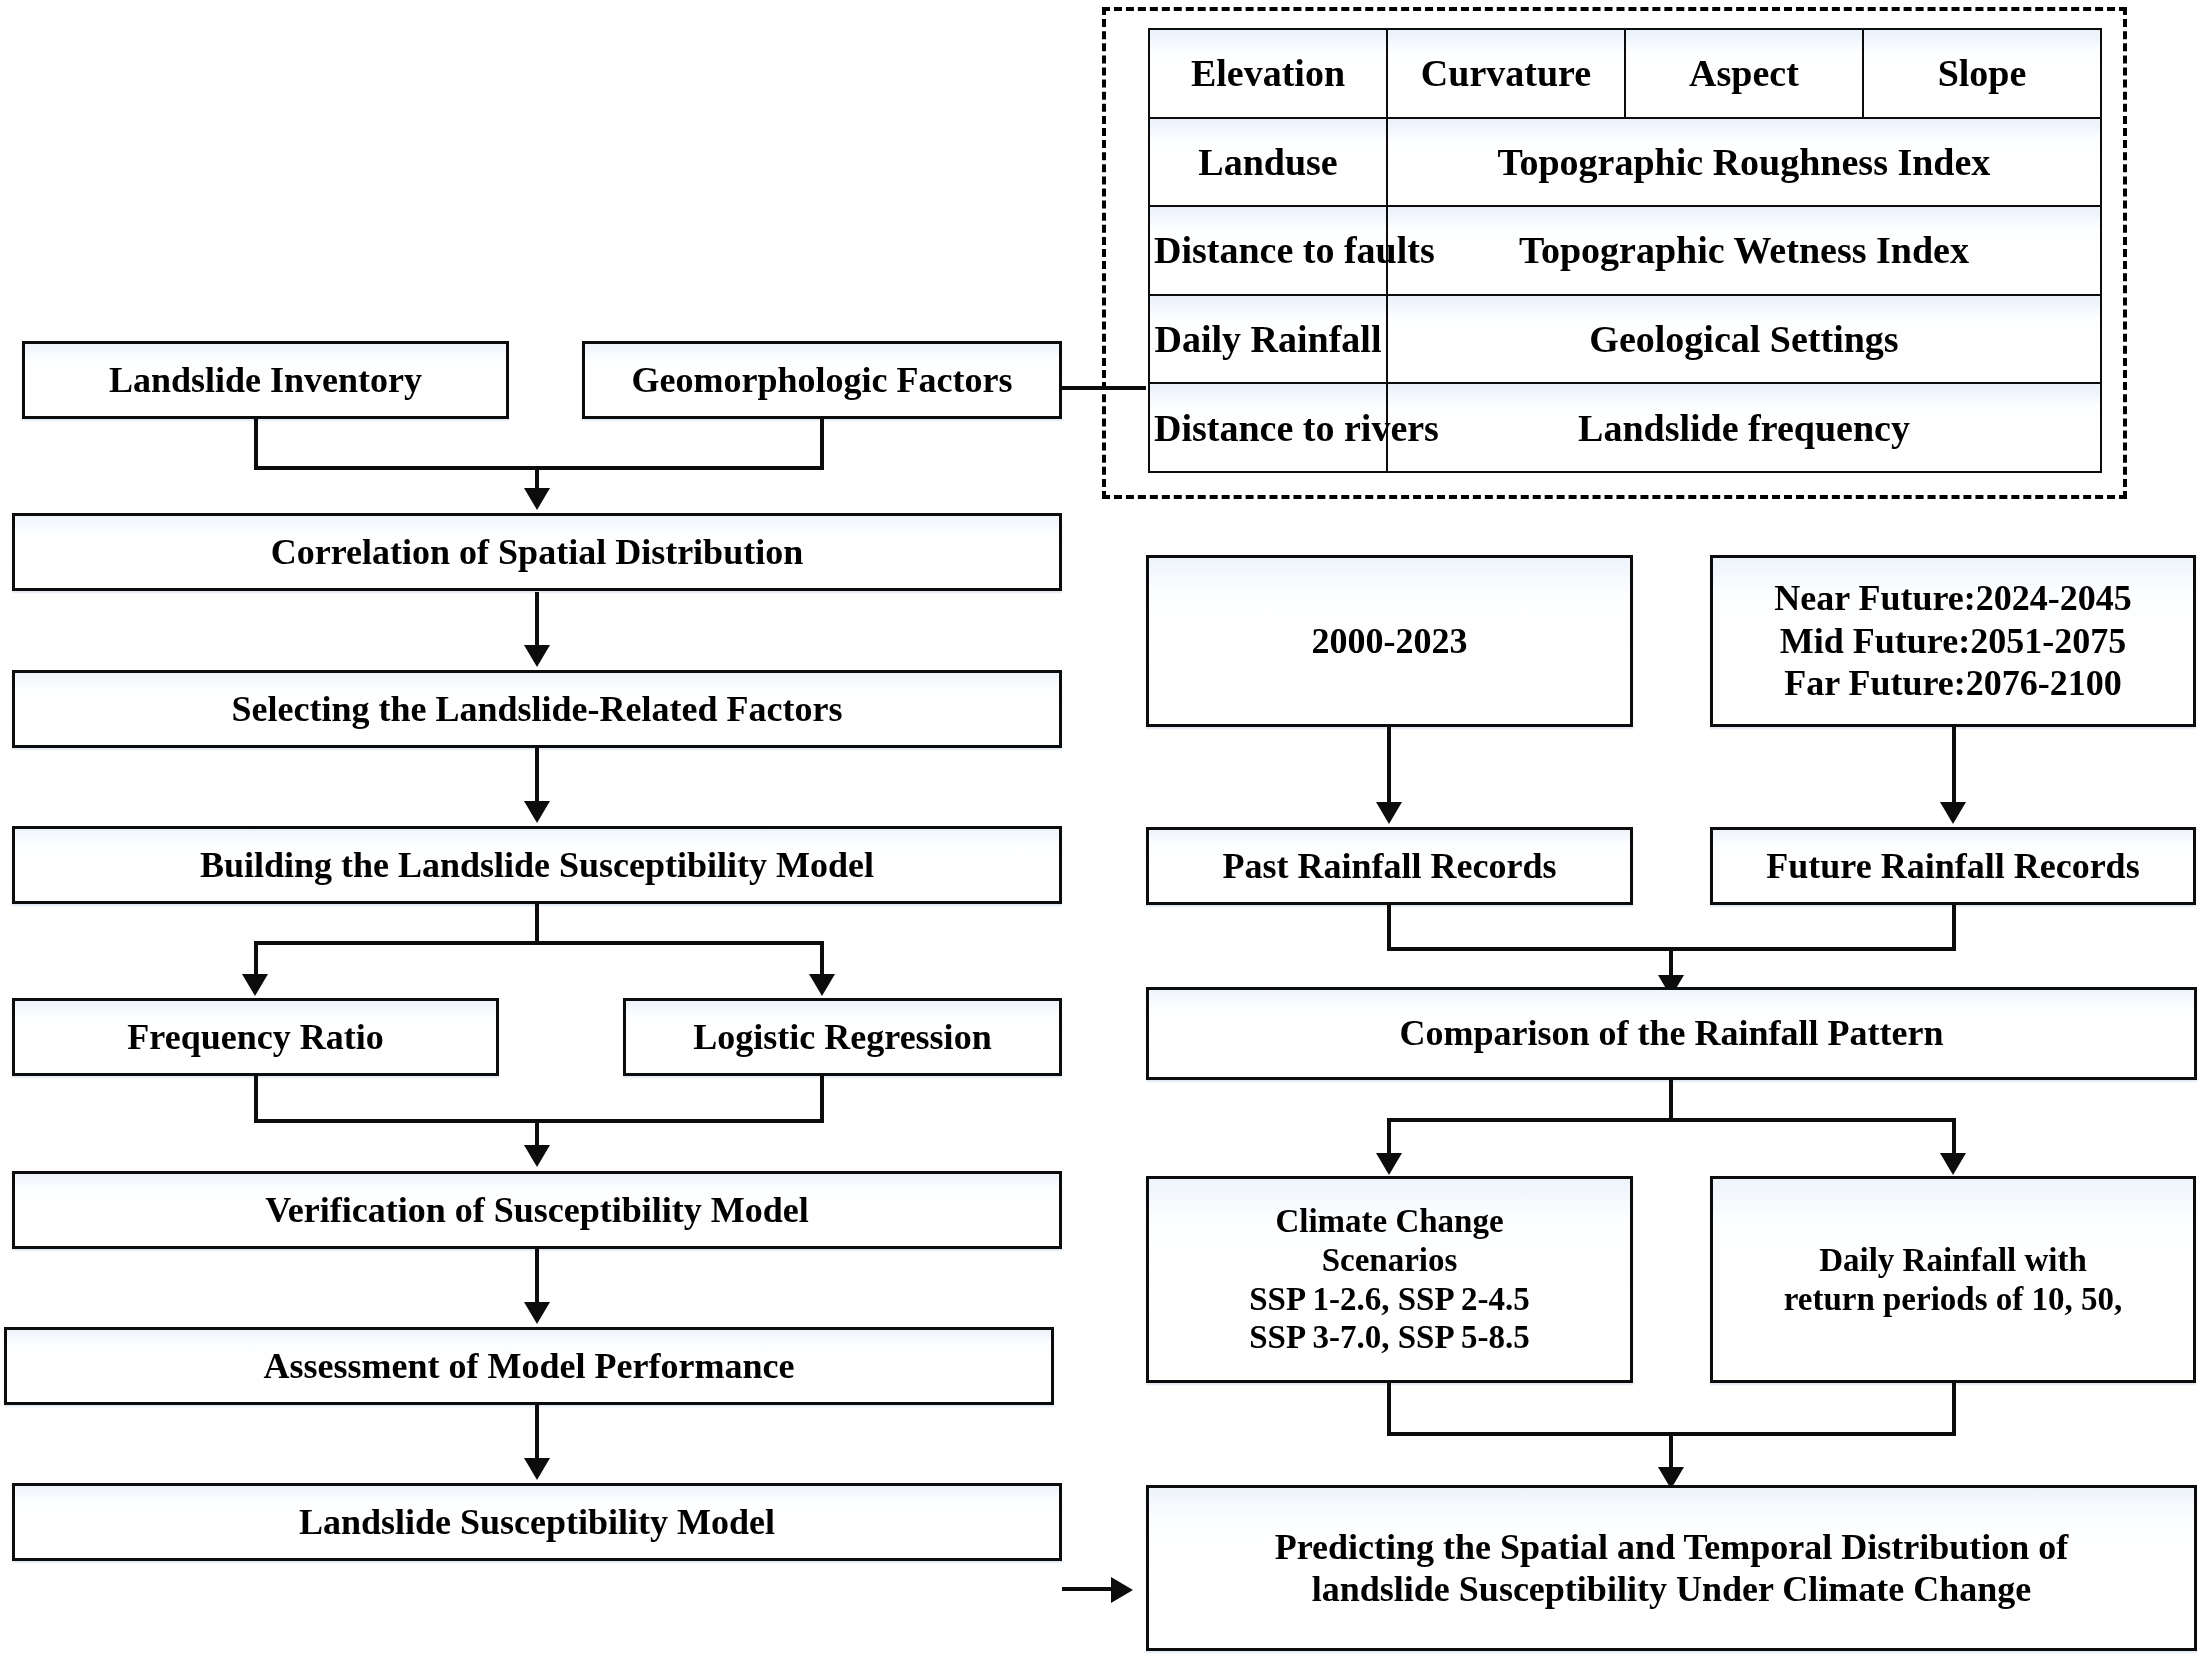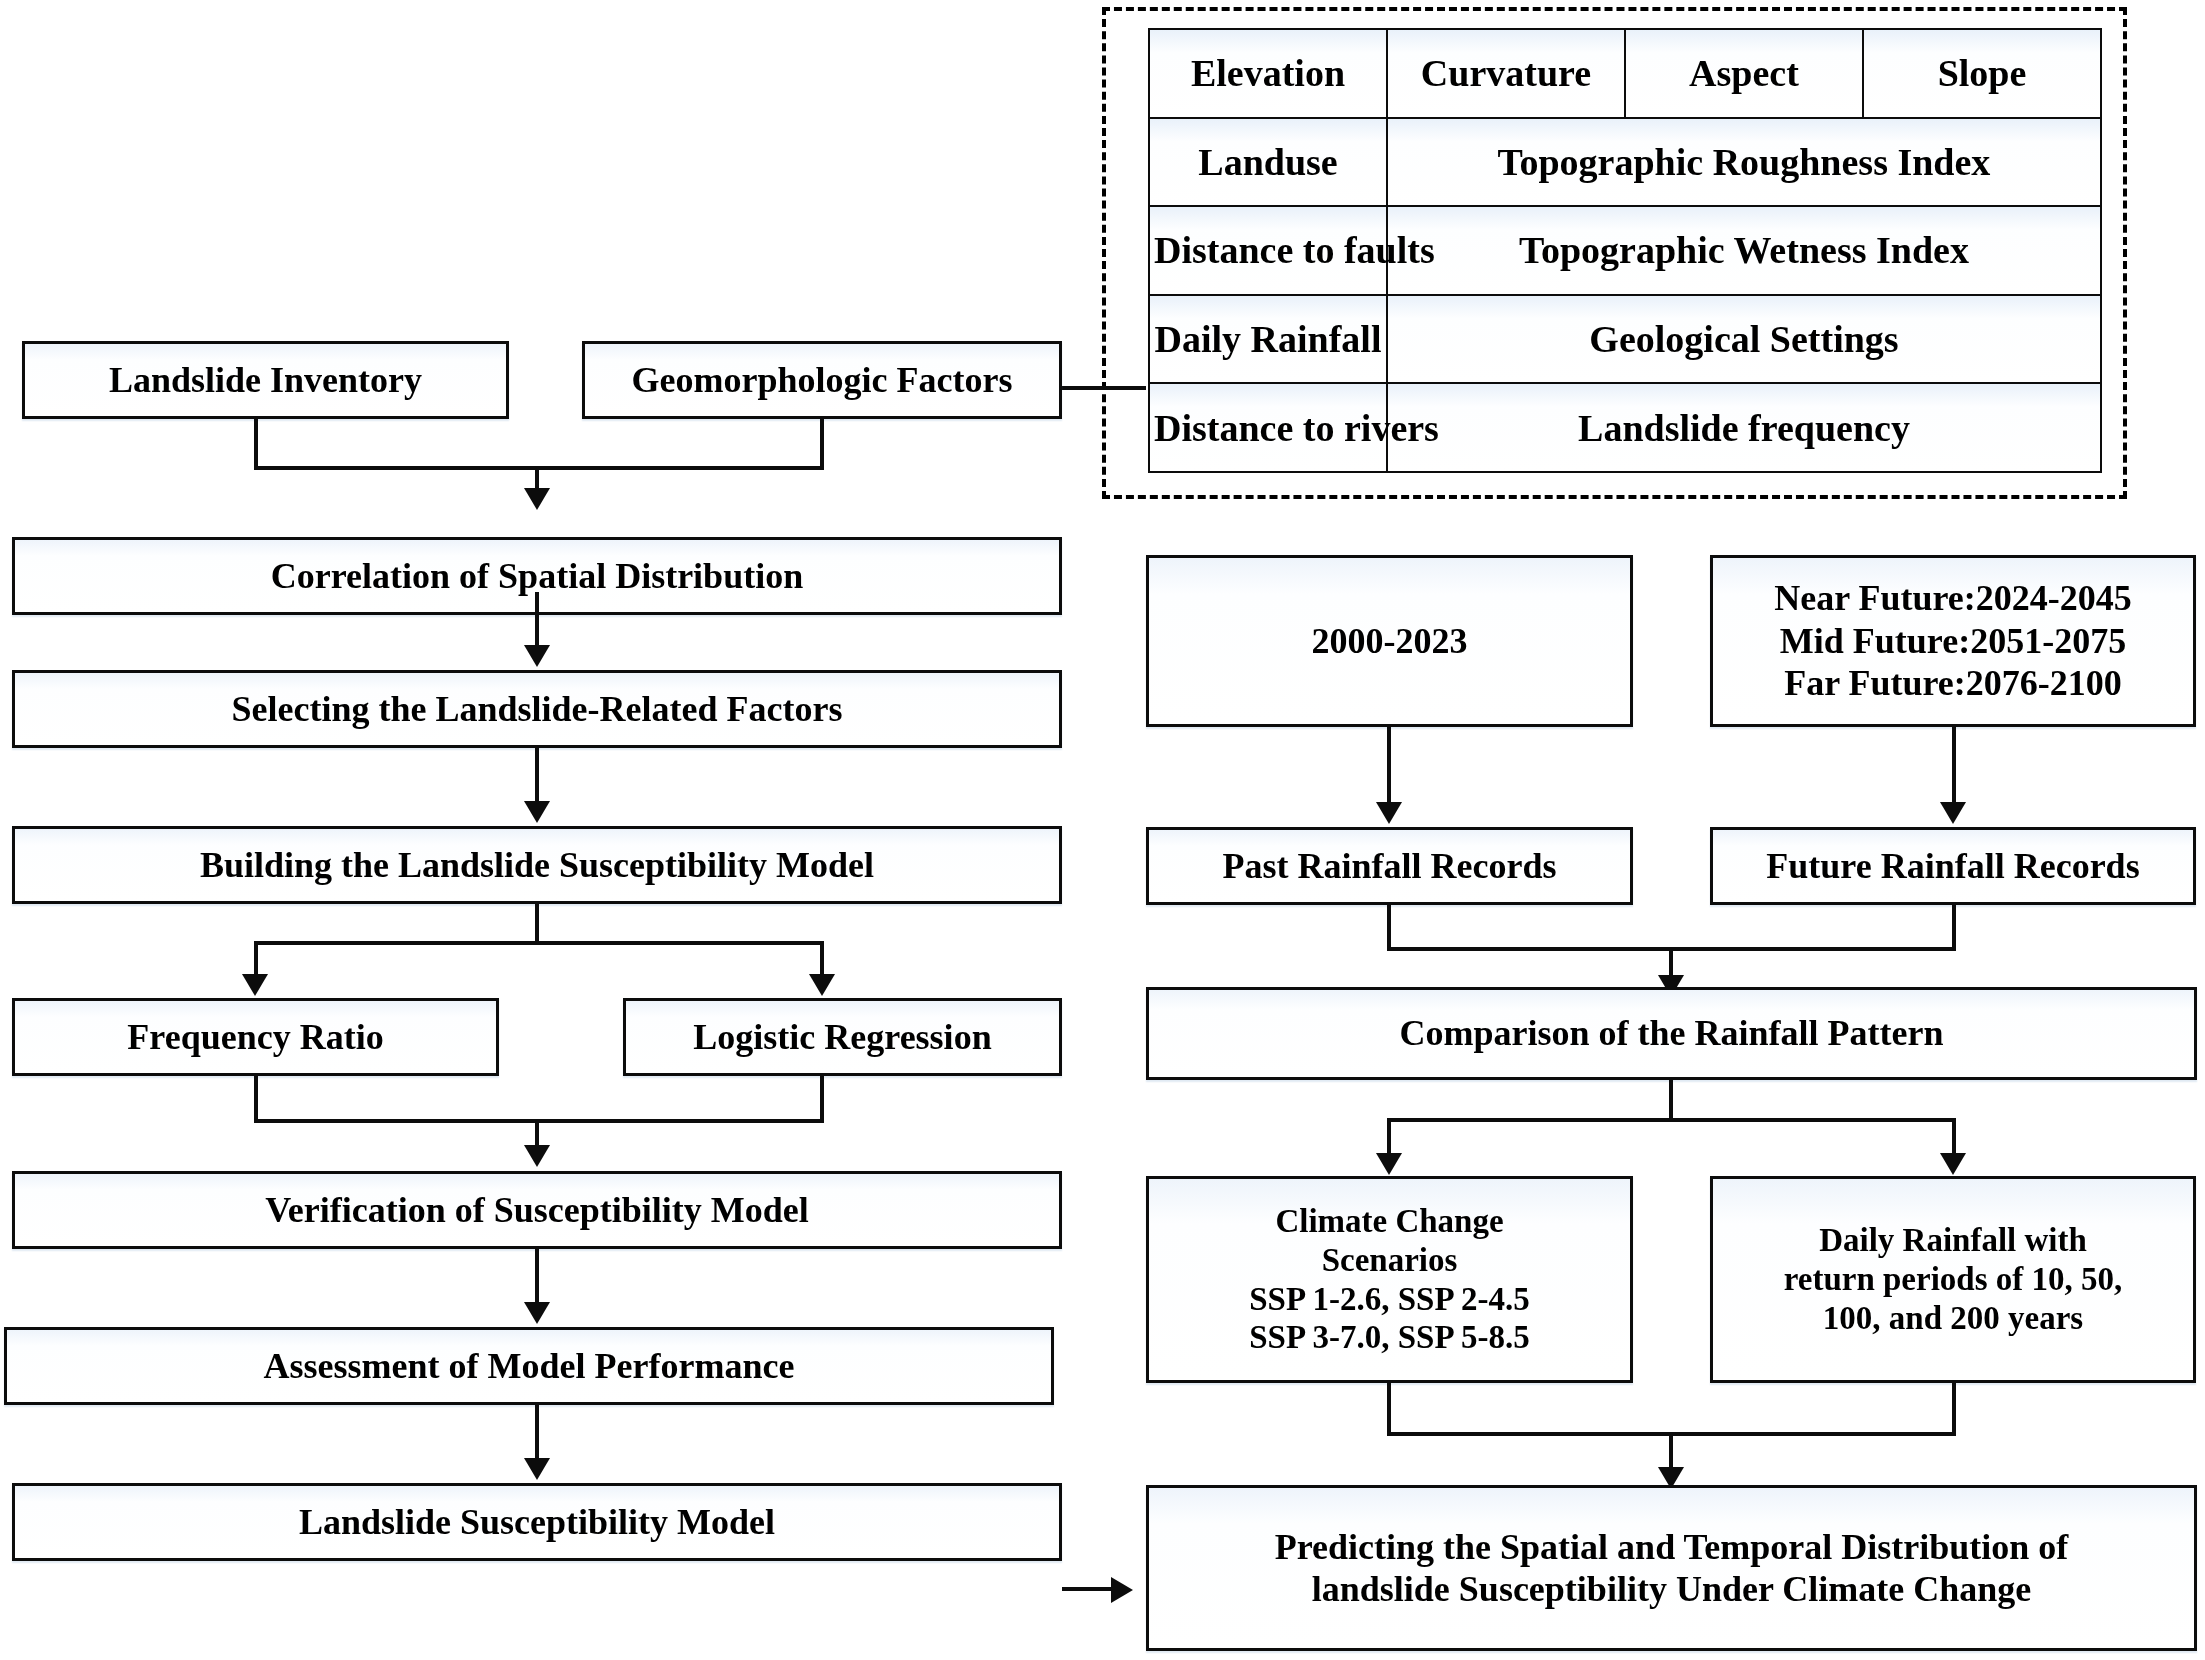--- a/index.html
+++ b/index.html
@@ -127,21 +127,21 @@
 <div class="fbox fs-lg" style="left:582px; top:341px; width:480px; height:78px;">
   <span class="txt">Geomorphologic Factors</span>
 </div>
 
 <div class="ln ln-v" style="left:254px; top:419px; width:4px; height:50px;"></div>
 <div class="ln ln-v" style="left:820px; top:419px; width:4px; height:50px;"></div>
 <div class="ln ln-h" style="left:254px; top:466px; width:570px;"></div>
 <div class="ln ln-v" style="left:535px; top:466px; width:4px; height:29px;"></div>
 <div class="arrow-down" style="left:524px; top:488px;"></div>
 
-<div class="fbox fs-lg" style="left:12px; top:513px; width:1050px; height:78px;margin-top:24px;">
+<div class="fbox fs-lg" style="left:12px; top:513px; width:1050px; height:78px;">
   <span class="txt">Correlation of Spatial Distribution</span>
 </div>
 
 <div class="ln ln-v" style="left:535px; top:592px; width:4px; height:60px;"></div>
 <div class="arrow-down" style="left:524px; top:645px;"></div>
 
 <div class="fbox fs-lg" style="left:12px; top:670px; width:1050px; height:78px;">
   <span class="txt">Selecting the Landslide-Related Factors</span>
 </div>
 
@@ -243,21 +243,20 @@
     <span class="fs-md" style="display:block;">Scenarios</span>
     <span class="fs-md" style="display:block;font-family:Liberation Serif, serif;">SSP 1-2.6, SSP 2-4.5</span>
     <span class="fs-md" style="display:block;">SSP 3-7.0, SSP 5-8.5</span>
   </span>
 </div>
 
 <div class="fbox" style="left:1710px; top:1176px; width:486px; height:207px;">
   <span class="txt">
     <span class="fs-md" style="display:block;">Daily Rainfall with</span>
     <span class="fs-md" style="display:block;">return periods of 10, 50,</span>
-    <span class="fs-md" style="display:block;">100, and 200 years</span>
   </span>
 </div>
 
 <div class="ln ln-v" style="left:1387px; top:1383px; width:4px; height:53px;"></div>
 <div class="ln ln-v" style="left:1952px; top:1383px; width:4px; height:53px;"></div>
 <div class="ln ln-h" style="left:1387px; top:1432px; width:568px;"></div>
 <div class="ln ln-v" style="left:1669px; top:1432px; width:4px; height:41px;"></div>
 <div class="arrow-down" style="left:1658px; top:1467px;"></div>
 
 <div class="fbox" style="left:1146px; top:1485px; width:1051px; height:166px;">

